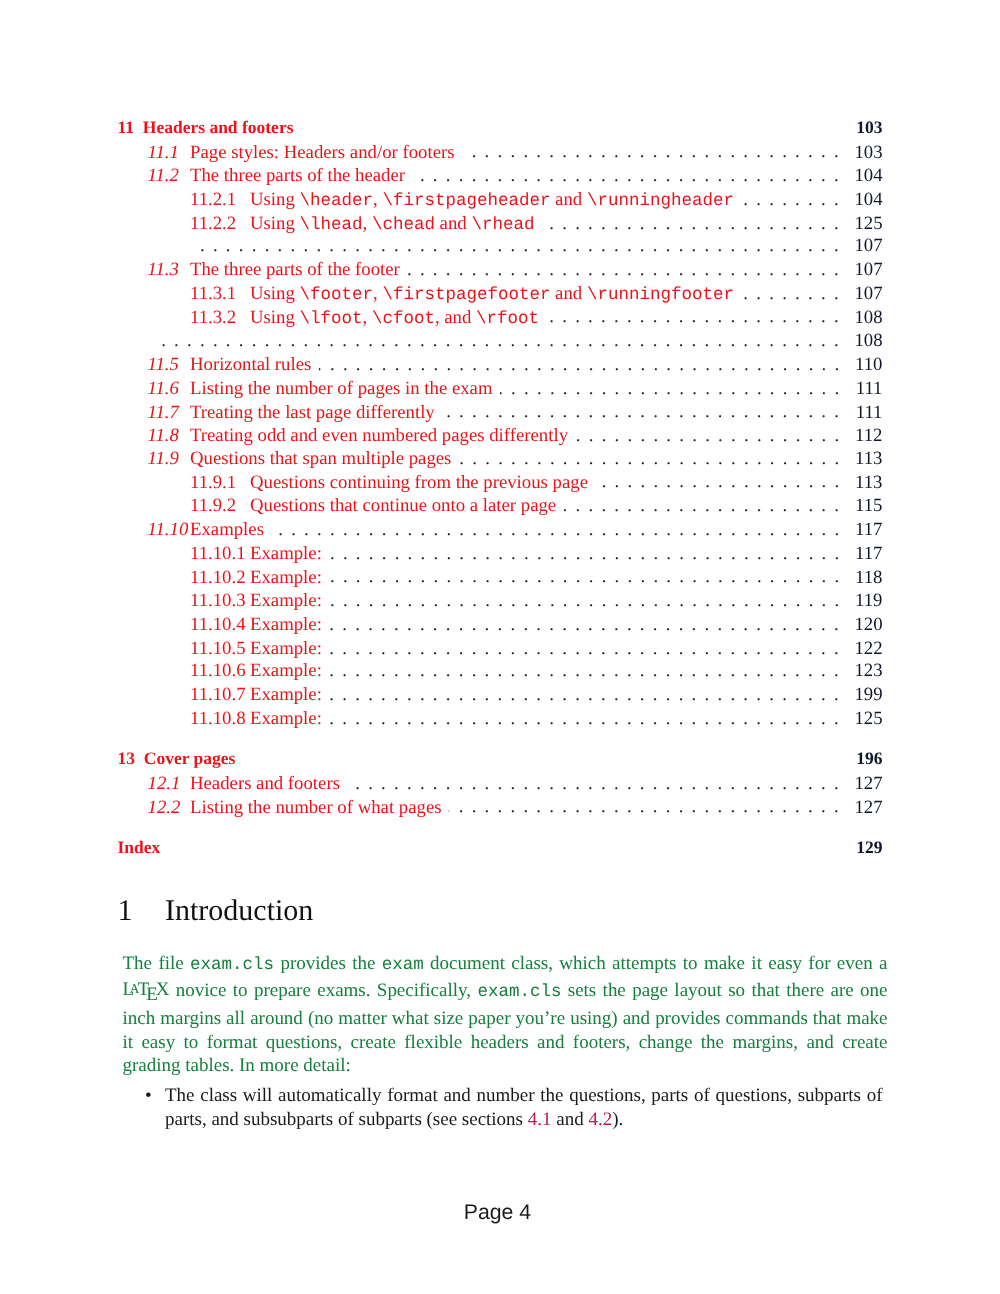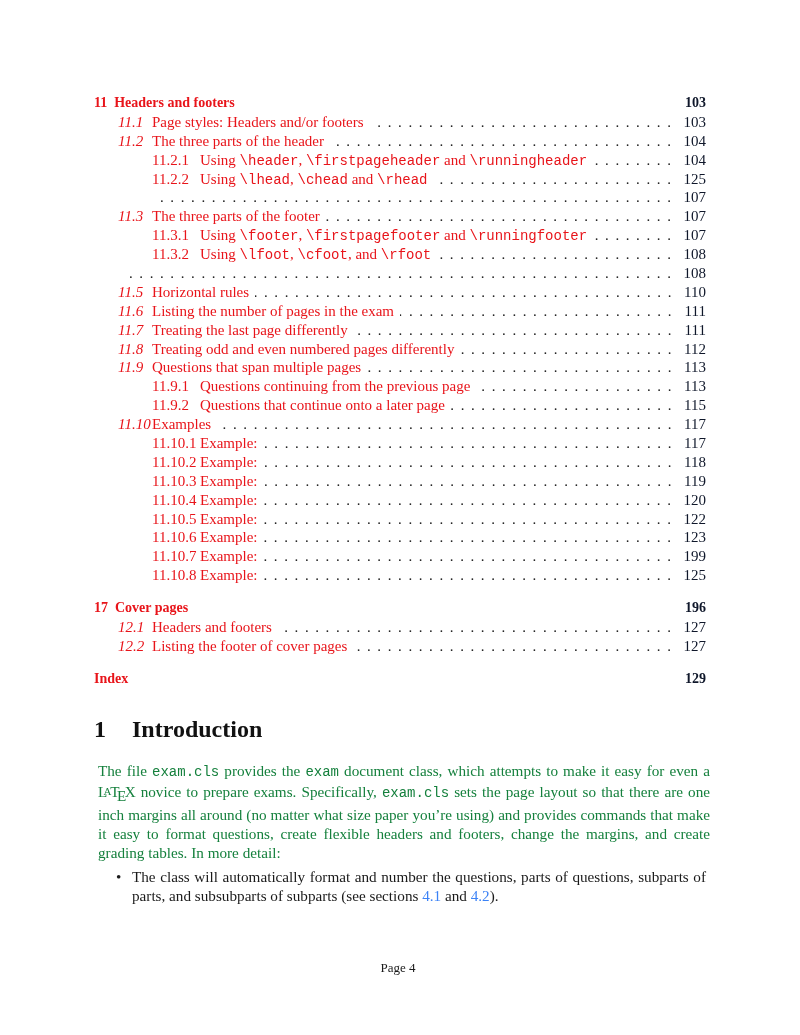--- a/index.html
+++ b/index.html
@@ -25,42 +25,42 @@
   .chapter .toc-num { margin-right: 7px; }
   .tt { font-family: "Liberation Mono", monospace; font-size: 14px; }
   .dots {
     flex: 1; overflow: hidden; white-space: nowrap; color: #222;
     margin: 0 6px; letter-spacing: 6.6px; text-align: right; direction: rtl;
   }
   .chapter .dots { visibility: hidden; }
   .pg { color: #0f172a; min-width: 22px; text-align: right; }
   .section-title {
     position: absolute; left: 94px; top: 716px;
-    font-family: "Liberation Serif", serif; font-weight: bold; font-size: 24px; color: #111;
+    font-family: "Liberation Serif", serif; font-weight: normal; font-size: 24px; color: #111;
   }
   .section-title .sec-num { display: inline-block; width: 38px; }
   .body-text {
     position: absolute; left: 98px; top: 761px; width: 612px;
     font-family: "Liberation Serif", serif; font-size: 15.2px; line-height: 19px;
     text-align: justify; color: #15803d;
   }
   .body-text .tt { font-size: 14px; }
   .latex { font-family: "Liberation Serif", serif; }
   .latex .a { font-size: 0.72em; vertical-align: 0.22em; margin-left: -0.34em; margin-right: -0.12em; }
   .latex .e { vertical-align: -0.22em; margin-left: -0.16em; margin-right: -0.11em; }
   .bullets { position: absolute; left: 94px; top: 867px; width: 612px; margin: 0; padding: 0; list-style: none; }
   .bullet-item {
     position: relative; padding-left: 38px;
     font-family: "Liberation Serif", serif; font-size: 15.2px; line-height: 19px; text-align: justify;
   }
   .bullet-dot { position: absolute; left: 22px; top: 0; }
-  .ref { color: #3b82f6; cursor: pointer; }
+  .ref { color: #be185d; cursor: pointer; }
   .footer {
     position: absolute; left: 0; width: 796px; top: 960px; text-align: center;
-    font-family: Liberation Serif, serif; font-size: 13px;
+    font-family: Liberation Sans, sans-serif; font-size: 17px;
   }
 </style>
 </head>
 <body>
 
 <div class="page">
 
   <div class="toc">
 
     <div class="toc-row chapter">
@@ -204,33 +204,33 @@
       <span class="dots">........................................................................................................................</span>
       <span class="pg">199</span>
     </div>
     <div class="toc-row lvl2">
       <a class="toc-link"><span class="toc-num">11.10.8</span><span>Example:</span></a>
       <span class="dots">........................................................................................................................</span>
       <span class="pg">125</span>
     </div>
 
     <div class="toc-row chapter gap-before">
-      <a class="toc-link"><span class="toc-num">17</span><span>Cover pages</span></a>
+      <a class="toc-link"><span class="toc-num">13</span><span>Cover pages</span></a>
       <span class="dots">........................................................................................................................</span>
       <span class="pg">196</span>
     </div>
 
     <div class="toc-row lvl1">
       <a class="toc-link"><span class="toc-num">12.1</span><span>Headers and footers</span></a>
       <span class="dots">........................................................................................................................</span>
       <span class="pg">127</span>
     </div>
 
     <div class="toc-row lvl1">
-      <a class="toc-link"><span class="toc-num">12.2</span><span>Listing the footer of cover pages</span></a>
+      <a class="toc-link"><span class="toc-num">12.2</span><span>Listing the number of what pages</span></a>
       <span class="dots">........................................................................................................................</span>
       <span class="pg">127</span>
     </div>
 
     <div class="toc-row chapter gap-before">
       <a class="toc-link"><span>Index</span></a>
       <span class="dots">........................................................................................................................</span>
       <span class="pg">129</span>
     </div>
   </div>

